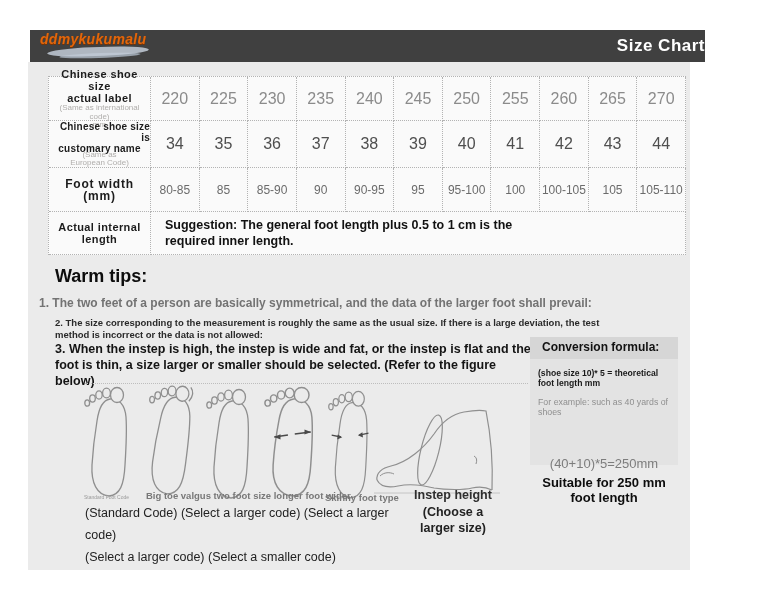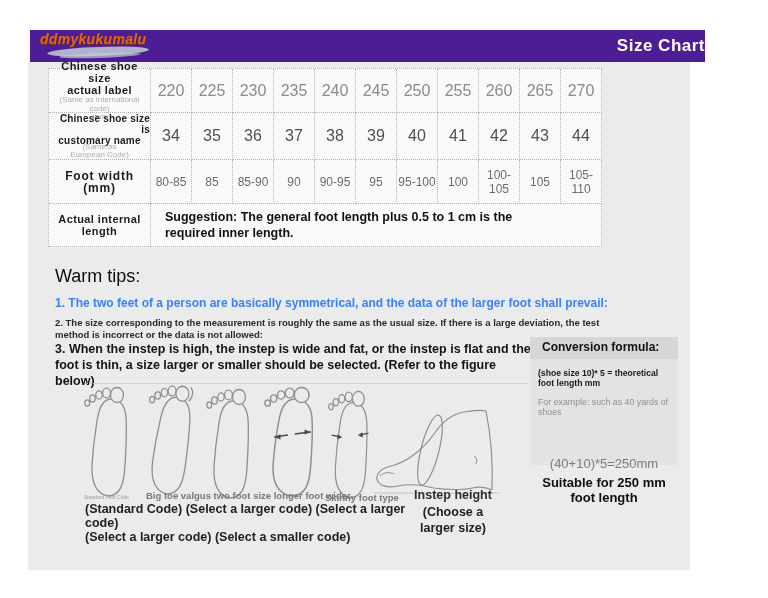--- a/index.html
+++ b/index.html
@@ -1,72 +1,72 @@
 <!DOCTYPE html>
 <html><head>
 <meta charset="utf-8">
 <style>
   html,body{margin:0;padding:0;background:#ffffff;}
   *{box-sizing:border-box;}
   body{font-family:"Liberation Sans", sans-serif;}
   #stage{position:relative;width:768px;height:598px;background:#ffffff;overflow:hidden;}
 
   
-  .titlebar{position:absolute;left:30px;top:30px;width:675px;height:32px;background:#4c1d95;}
+  .titlebar{position:absolute;left:30px;top:30px;width:675px;height:32px;background:#404040;}
   .title{position:absolute;left:0;right:0;top:6px;text-align:right;color:#ffffff;
          font-size:17px;font-weight:700;letter-spacing:.5px;}
   .logo{position:absolute;left:10px;top:1px;color:#e2660b;font-size:14px;font-weight:700;
         font-style:italic;letter-spacing:.3px;text-shadow:0 1px 0 #7a3302;z-index:3;}
   .logo-swoosh{position:absolute;left:18px;top:17px;width:100px;height:9px;background:#c3cdd8;
         border-radius:50% / 60%;transform:skewX(-25deg) rotate(-2deg);opacity:.85;z-index:2;}
   .logo-swoosh2{position:absolute;left:30px;top:23px;width:80px;height:5px;background:#aeb9c6;
         border-radius:50%;transform:skewX(-25deg) rotate(-2deg);opacity:.8;z-index:1;}
 
   
   .content-bg{position:absolute;left:28px;top:62px;width:662px;height:508px;background:#ebebeb;}
 
   
-  .size-table{position:absolute;left:48px;top:68px;width:554px;background:#fafafa;
+  .size-table{position:absolute;left:48px;top:76px;width:638px;background:#fafafa;
       border-top:1px dotted #b3b3b3;border-left:1px dotted #b3b3b3;
       display:grid;grid-template-columns:102px repeat(11,1fr);}
   .cell{border-right:1px dotted #b3b3b3;border-bottom:1px dotted #b3b3b3;
       display:flex;flex-direction:column;align-items:center;justify-content:center;text-align:center;}
   .r1{height:44px}.r2{height:47px}.r3{height:44px}.r4{height:43px}
   .lbl-b{font-weight:700;color:#1c1c1c;font-size:11px;line-height:12px;letter-spacing:.4px;}
   .lbl-b2{font-weight:700;color:#1c1c1c;font-size:10px;line-height:11px;letter-spacing:.2px;text-align:right;}
   .lbl-sub{color:#b0aeac;font-size:8px;line-height:9px;margin-top:-1px;}
   .val1{font-size:16px;color:#8b8b8b;}
   .val2{font-size:16px;color:#4f4f4f;}
   .val3{font-size:12px;color:#6b6b6b;}
   .note-cell{grid-column:2 / span 11;align-items:flex-start;justify-content:center;text-align:left;padding-left:14px;}
   .note-text{font-weight:700;color:#111;font-size:12.5px;line-height:16px;width:360px;}
 
   
-  .tips-heading{position:absolute;left:55px;top:266px;font-size:18px;font-weight:400;color:#0d0d0d;}
-  .tip1{position:absolute;left:55px;top:296px;width:600px;font-size:12px;font-weight:700;color:#3b82f6;}
+  .tips-heading{position:absolute;left:55px;top:266px;font-size:18px;font-weight:700;color:#0d0d0d;}
+  .tip1{position:absolute;left:39px;top:296px;width:600px;font-size:12px;font-weight:700;color:#737373;}
   .tip2{position:absolute;left:55px;top:317px;width:560px;font-size:9.5px;font-weight:700;color:#2a2a2a;line-height:11.5px;}
   .tip3{position:absolute;left:55px;top:341px;width:480px;font-size:12.5px;font-weight:700;color:#141414;line-height:16px;}
 
   
   .conv-box{position:absolute;left:530px;top:337px;width:148px;height:128px;background:#e3e3e3;}
   .conv-head{background:#d6d6d6;padding:4px 0 5px 12px;font-size:12px;font-weight:700;color:#111;
       line-height:13px;width:100%;}
   .conv-f1{padding:9px 4px 0 8px;font-size:8.6px;font-weight:700;color:#1a1a1a;}
   .conv-f2{padding:9px 4px 0 8px;font-size:8.8px;color:#8f8f8f;}
   .conv-f3{padding:7px 0 0 0;text-align:center;font-size:13px;color:#7d7d7d;margin-top:32px;}
   .conv-f4{padding:4px 8px 0 8px;text-align:center;font-size:13px;font-weight:700;color:#0d0d0d;line-height:15px;}
 
   
   .feet-dotted{position:absolute;left:85px;top:383px;width:443px;border-top:1px dotted #bdbdbd;height:0;}
   .feet-svg{position:absolute;left:78px;top:382px;}
   .cap-tiny{position:absolute;left:84px;top:494px;font-size:5px;color:#9a9a9a;}
   .cap-gray1{position:absolute;left:146px;top:490px;font-size:9.5px;font-weight:700;color:#787878;}
   .cap-gray2{position:absolute;left:325px;top:492px;font-size:9.5px;font-weight:700;color:#787878;}
   .cap-instep{position:absolute;left:408px;top:488px;width:90px;text-align:center;font-size:12.5px;font-weight:700;color:#2e2e2e;}
-  .cap-bold-block{position:absolute;left:85px;top:502px;width:330px;font-size:12.5px;font-weight:700;color:#222;line-height:14px;}
+  .cap-bold-block{position:absolute;left:85px;top:502px;width:330px;font-size:12.5px;font-weight:400;color:#222;line-height:22px;}
   .cap-choose{position:absolute;left:408px;top:505px;width:90px;text-align:center;font-size:12.5px;font-weight:700;color:#222;line-height:15.5px;}
 </style>
 </head>
 <body>
 
 <div id="stage">
 
   <div class="titlebar">
     <span class="logo-swoosh"></span>
     <span class="logo-swoosh2"></span>

